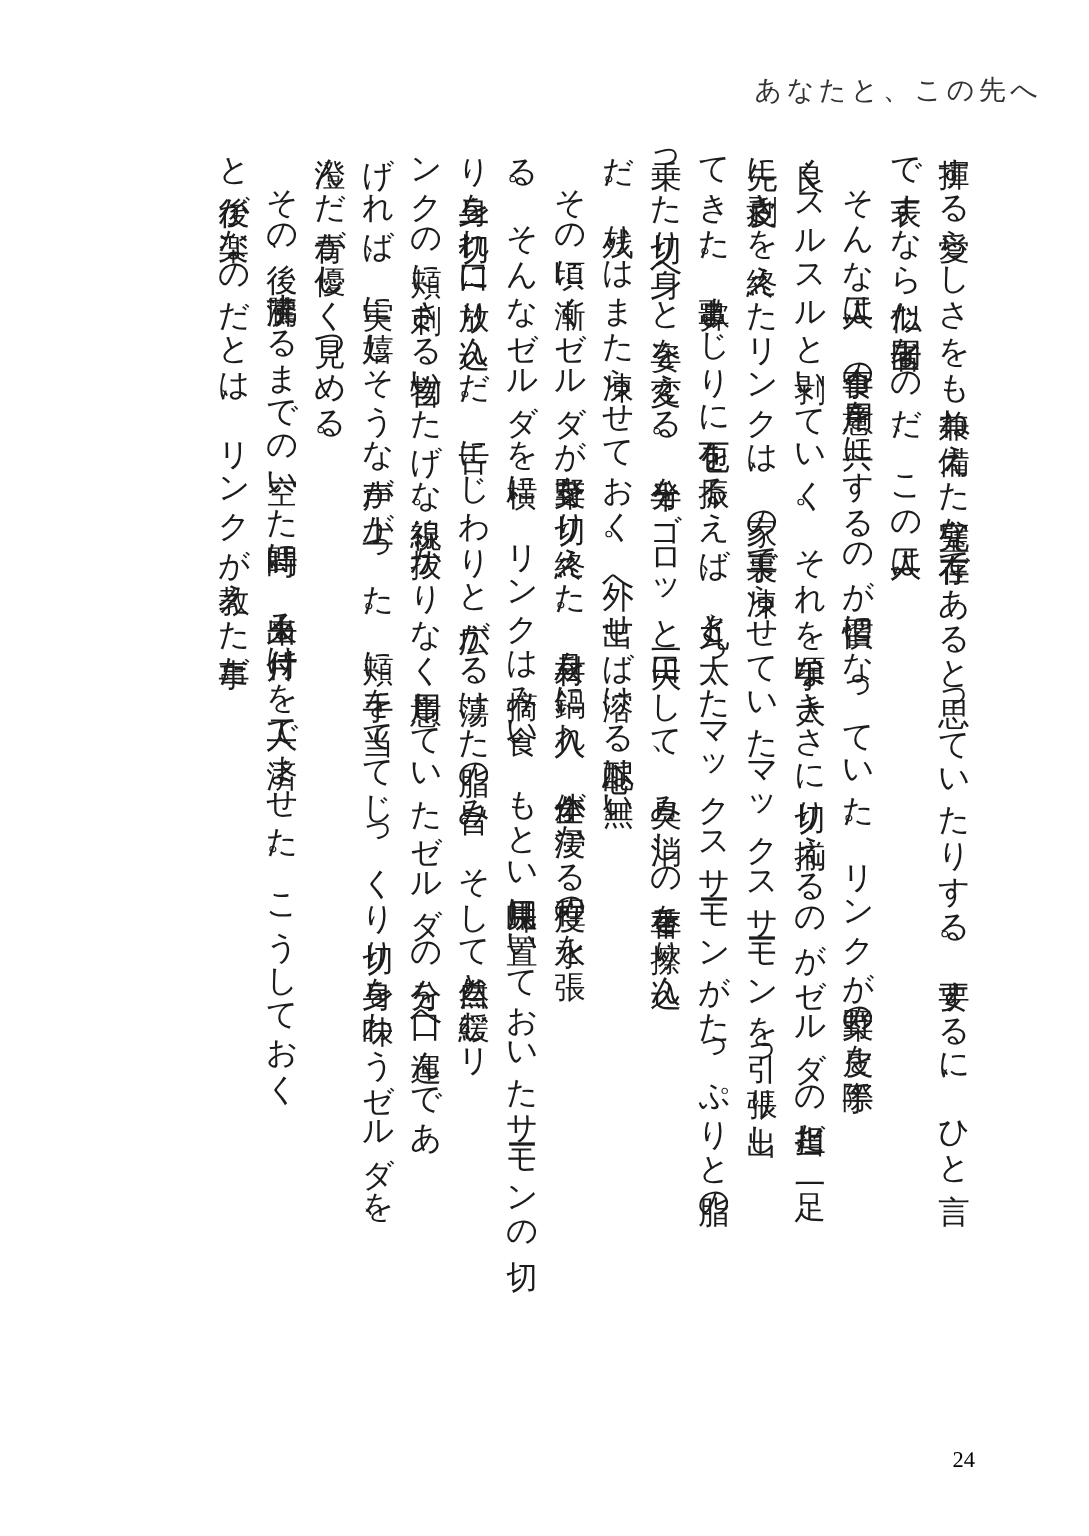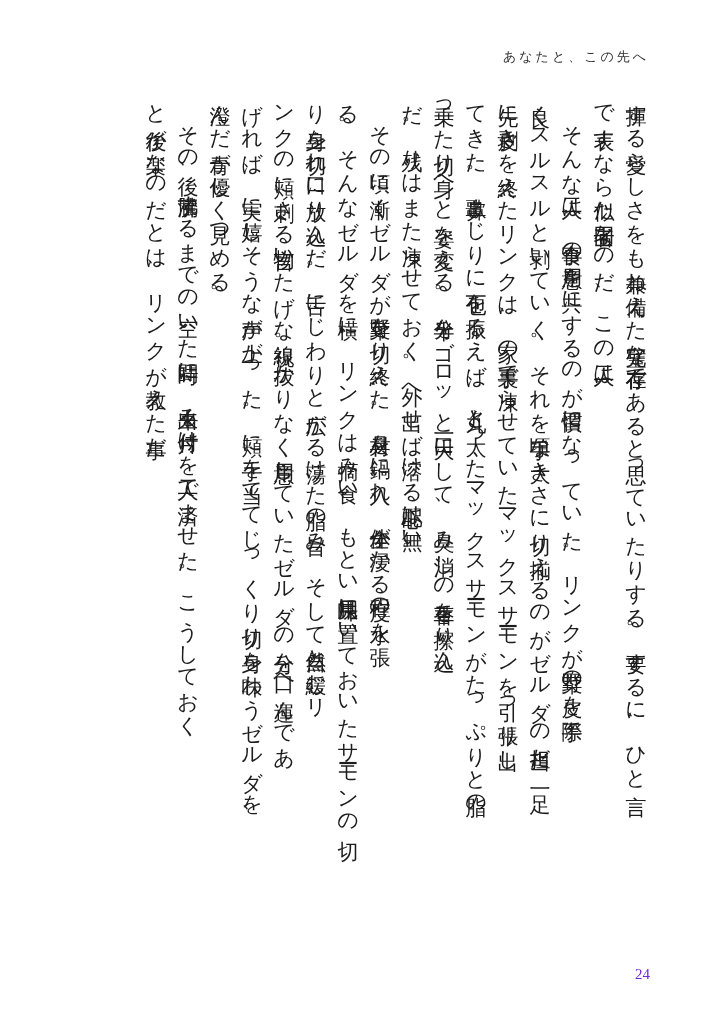--- a/index.html
+++ b/index.html
@@ -12,21 +12,21 @@
       height: 1024px;
       position: relative;
       overflow: hidden;
       color: #1c1c1c;
       font-family: "DejaVu Serif", serif;
     }
     .running-header {
       position: absolute;
       left: 503px;
       top: 48px;
-      font-size: 13px;
+      font-size: 18px;
       letter-spacing: 3px;
       white-space: nowrap;
       color: #333333;
       font-family: "DejaVu Serif", serif;
     }
     .text-block {
       position: absolute;
       top: 90px;
       right: 74px;
       height: 870px;
@@ -40,21 +40,21 @@
     .text-line {
       white-space: nowrap;
       width: 32px;
       display: block;
     }
     .page-number {
       position: absolute;
       left: 635px;
       top: 966px;
       font-size: 15px;
-      color: #6d28d9;
+      color: #000000;
       font-family: "Liberation Serif", serif;
     }
   </style>
 </head>
 <body>
 
 <div class="running-header">あなたと、この先へ</div>
 
 <div class="text-block">
   <div class="text-line">揮する愛らしさをも兼ね備えた完璧な存在であると思っていたりする。要するに、ひと言</div>

